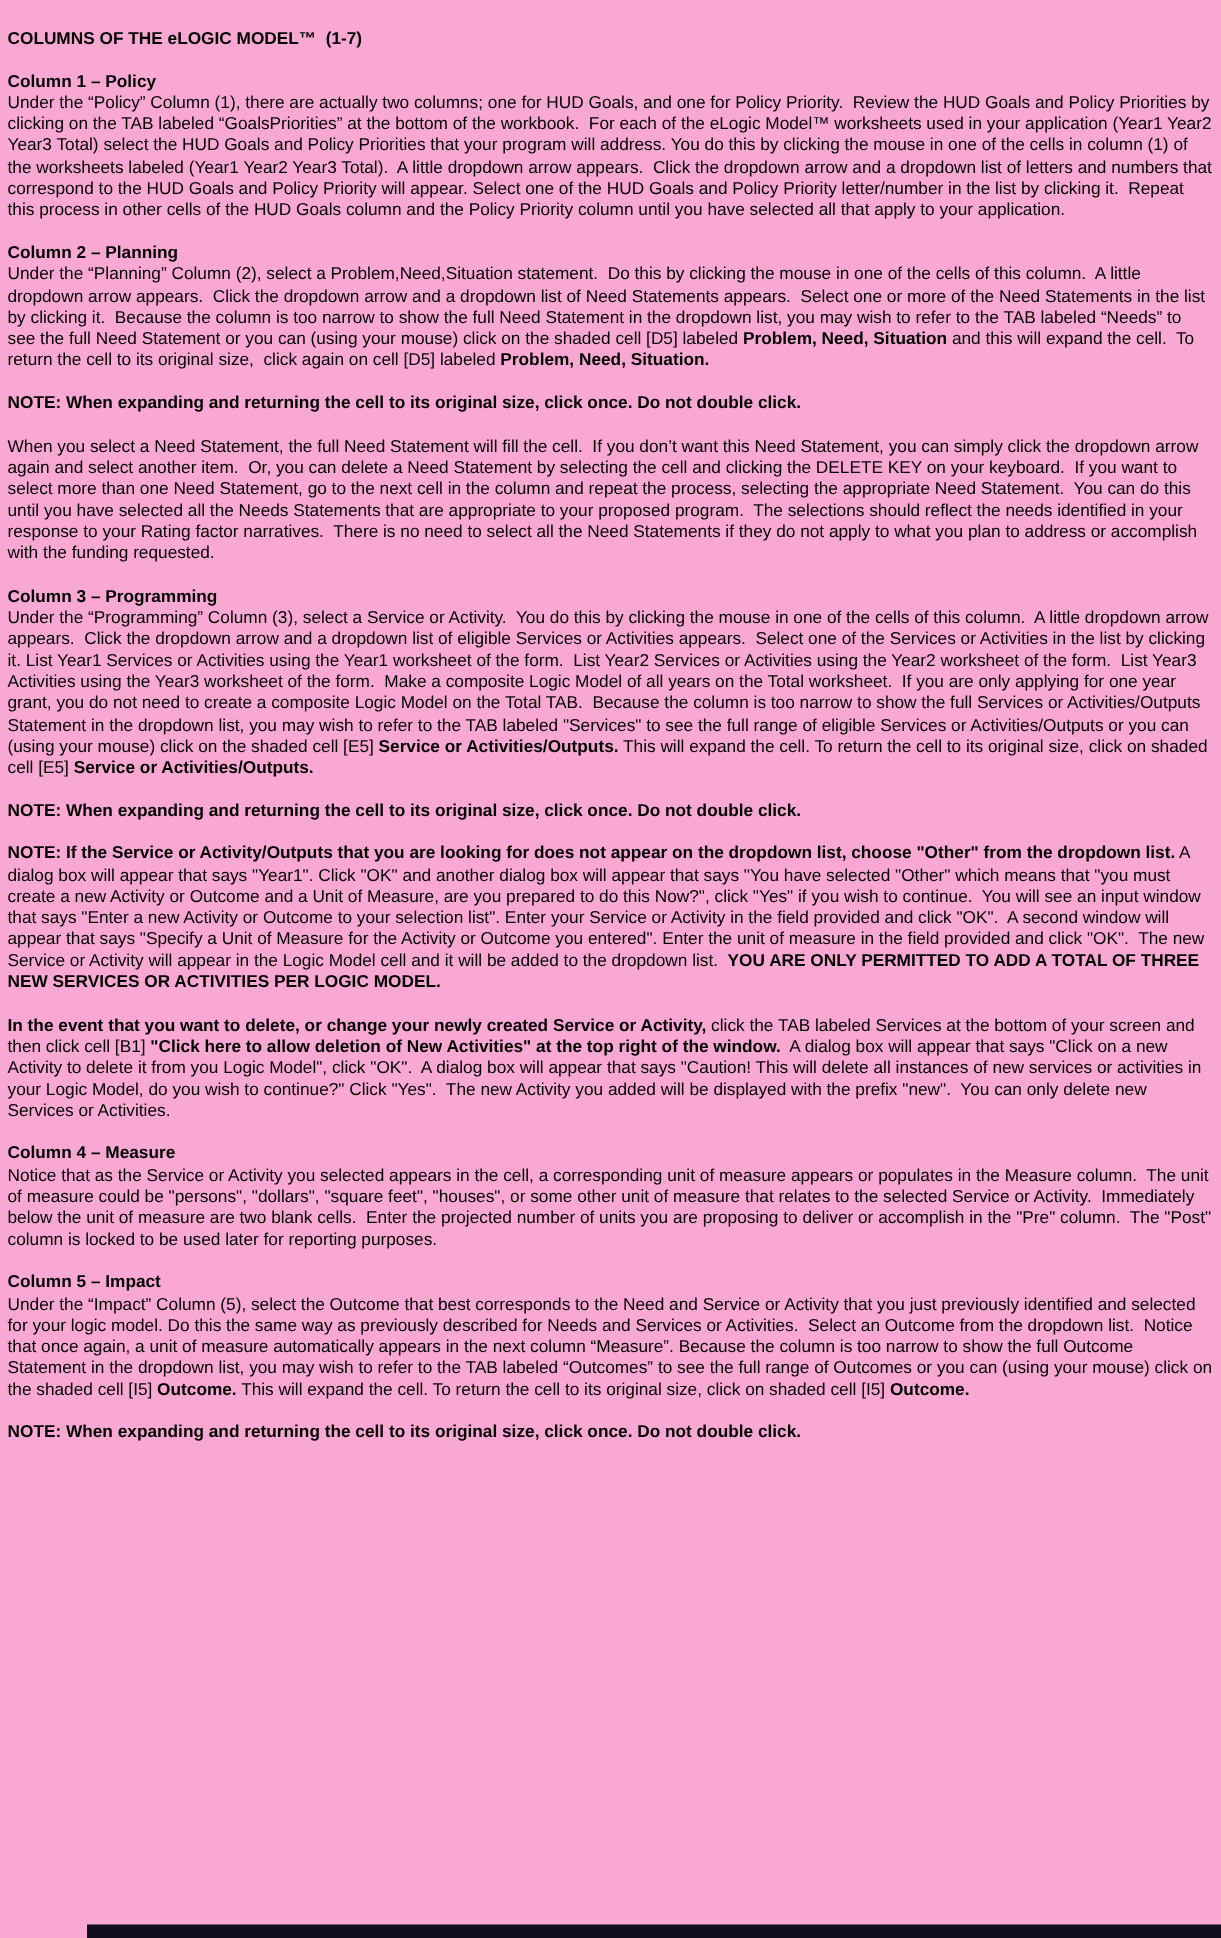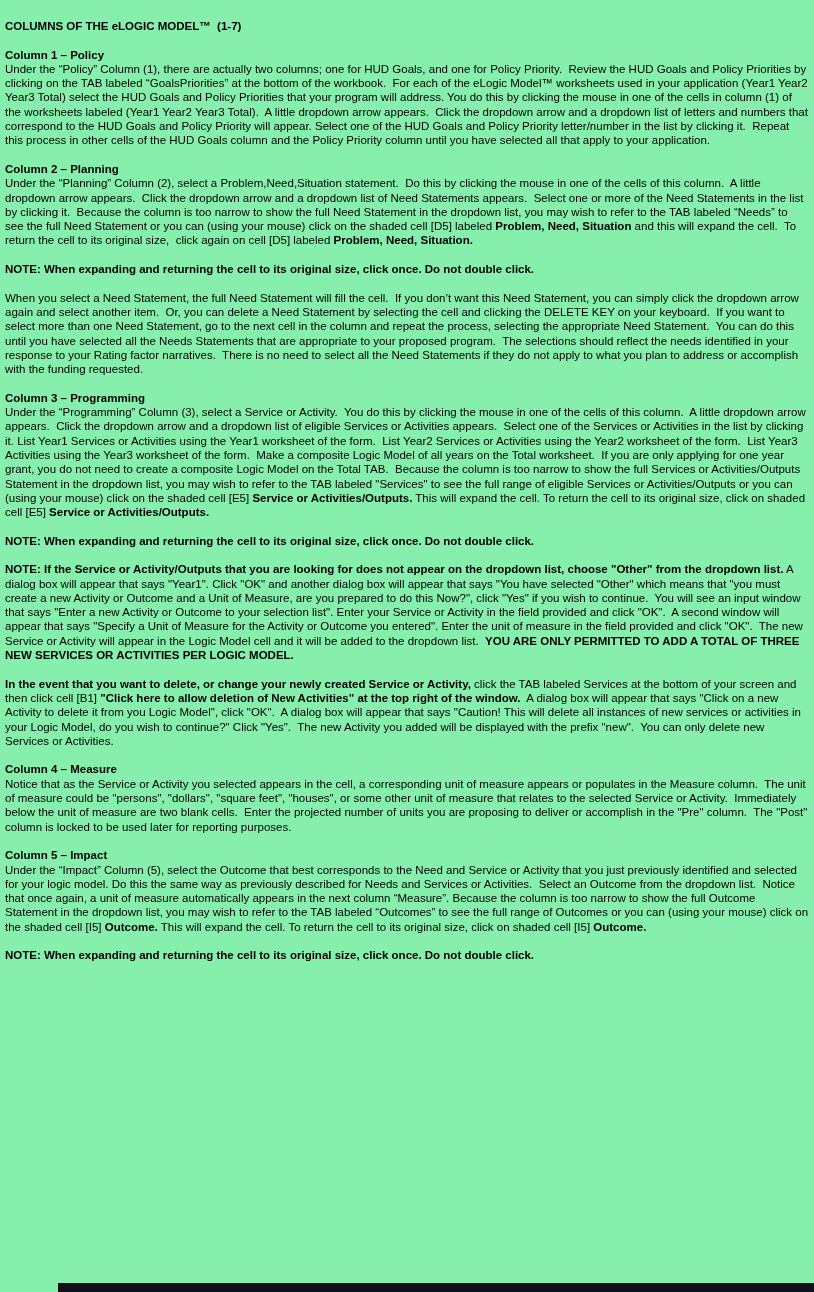--- a/index.html
+++ b/index.html
@@ -7,21 +7,21 @@
   body {
     background: #ffffff;
     font-family: "Liberation Sans", sans-serif;
     color: #000000;
     position: relative;
     overflow: hidden;
   }
   .page {
     position: absolute;
     inset: 0;
-    background: #86efac;
+    background: #f9a8d4;
   }
   .doc {
     padding: 19px 5px 0 5px;
     font-size: 11.5px;
     line-height: 14.3px;
     white-space: pre-wrap;
   }
   .block { margin: 0; }
   .block.title { font-weight: bold; margin-bottom: 14.3px; }
   .block.heading { font-weight: bold; margin-bottom: 0; }

